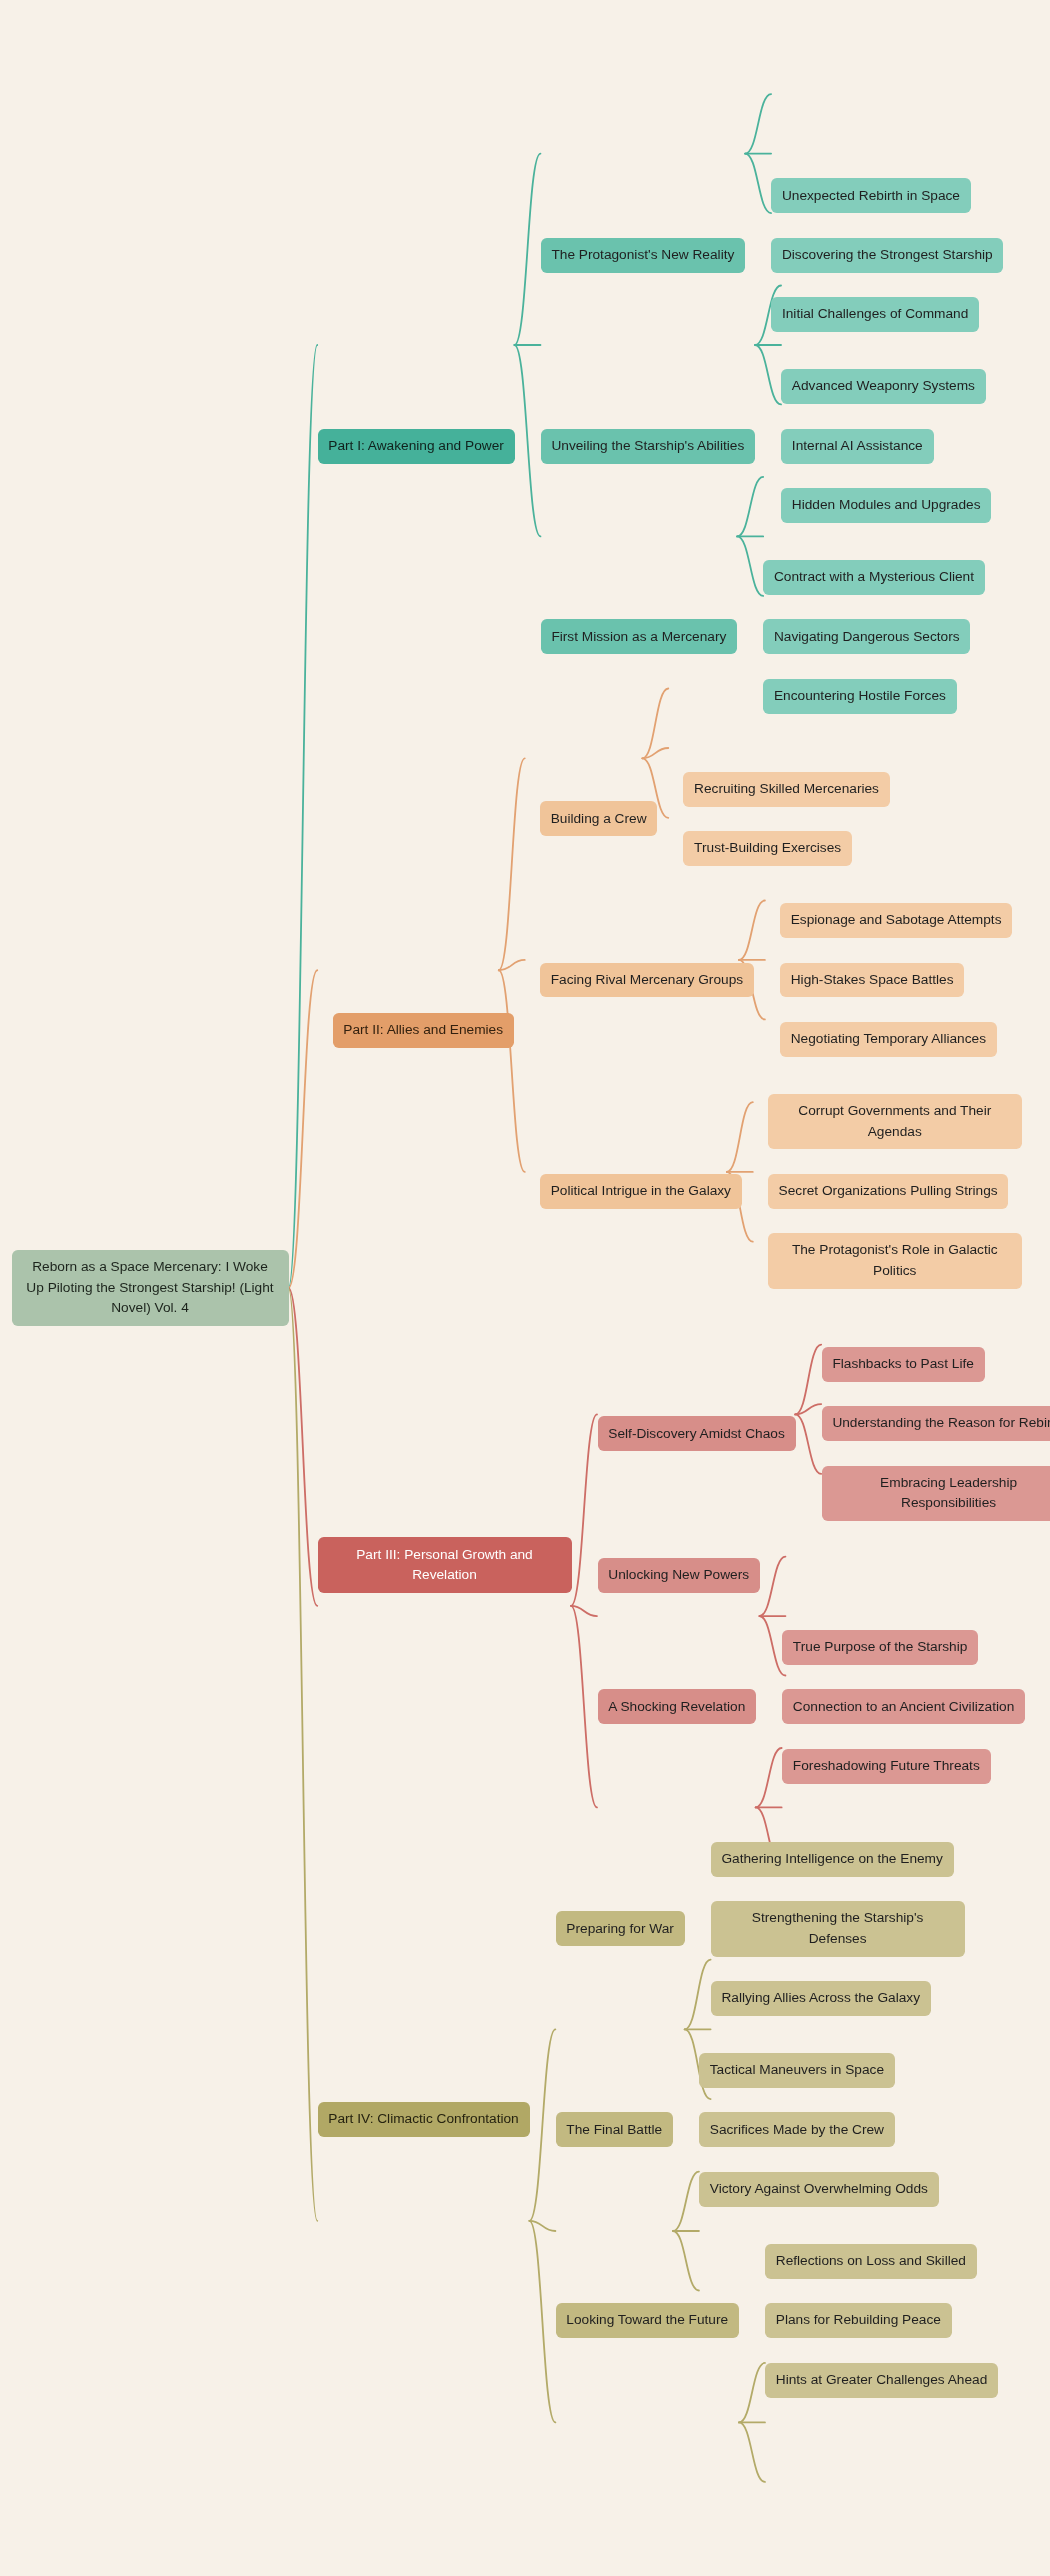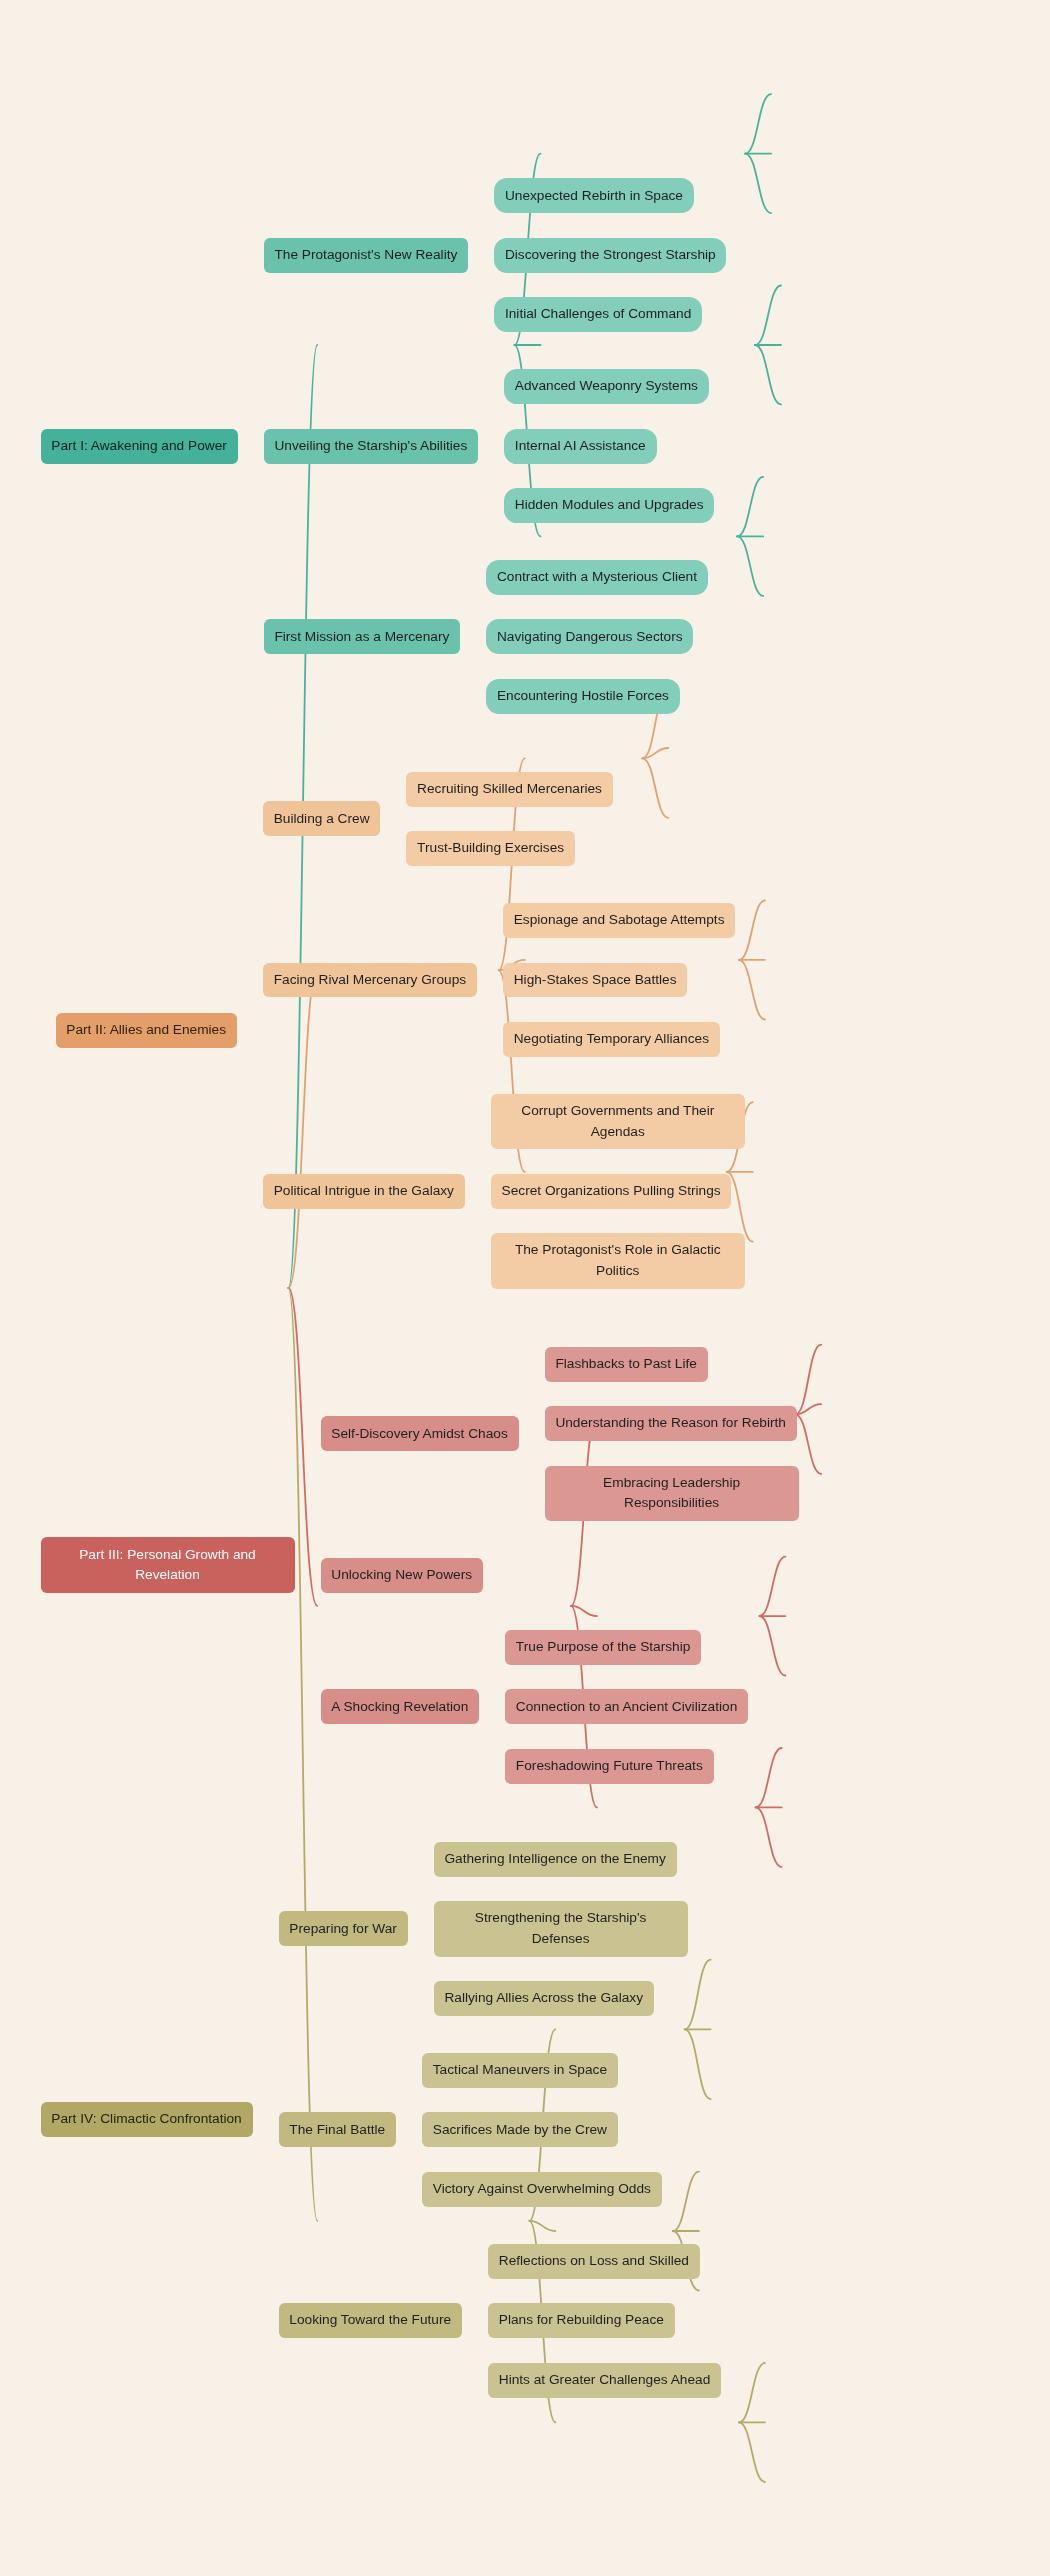--- a/index.html
+++ b/index.html
@@ -33,21 +33,21 @@
     border-radius:5.8px;
     max-width:254px;
     text-align:center;
     color:var(--node-text,#1f1f1f);
     cursor:pointer;
   }
   .root-node { max-width:277px; background:var(--root-fill,#abc3ab); color:var(--root-text,#1c241c); }
 
   .b0.l1 { background:var(--b0-main); color:var(--b0-main-text); }
   .b0.l2 { background:var(--b0-mid); }
-  .b0.l3 { background:var(--b0-leaf);border-radius:13px; }
+  .b0.l3 { background:var(--b0-leaf); }
 
   .b1.l1 { background:var(--b1-main); color:var(--b1-main-text);margin-left:15px; }
   .b1.l2 { background:var(--b1-mid);text-align:center; }
   .b1.l3 { background:var(--b1-leaf); }
 
   .b2.l1 { background:var(--b2-main); color:var(--b2-main-text); }
   .b2.l2 { background:var(--b2-mid); }
   .b2.l3 { background:var(--b2-leaf); }
 
   .b3.l1 { background:var(--b3-main); color:var(--b3-main-text); }
@@ -108,20 +108,21 @@
       <path d="M 933.4 3094.5 C 951.4 3094.5, 951.4 3012.0, 969.4 3012.0" fill="none" stroke="#b3aa68" stroke-width="2.5" stroke-linecap="round"></path>
       <path d="M 933.4 3094.5 C 951.4 3094.5, 951.4 3094.5, 969.4 3094.5" fill="none" stroke="#b3aa68" stroke-width="2.5" stroke-linecap="round"></path>
       <path d="M 933.4 3094.5 C 951.4 3094.5, 951.4 3177.0, 969.4 3177.0" fill="none" stroke="#b3aa68" stroke-width="2.5" stroke-linecap="round"></path>
       <path d="M 1025.0 3360.0 C 1043.0 3360.0, 1043.0 3277.5, 1061.0 3277.5" fill="none" stroke="#b3aa68" stroke-width="2.5" stroke-linecap="round"></path>
       <path d="M 1025.0 3360.0 C 1043.0 3360.0, 1043.0 3360.0, 1061.0 3360.0" fill="none" stroke="#b3aa68" stroke-width="2.5" stroke-linecap="round"></path>
       <path d="M 1025.0 3360.0 C 1043.0 3360.0, 1043.0 3442.5, 1061.0 3442.5" fill="none" stroke="#b3aa68" stroke-width="2.5" stroke-linecap="round"></path>
     </svg>
 
   <div id="tree">
     <div class="subtree">
+      <div class="node root-node">Reborn as a Space Mercenary: I Woke Up Piloting the Strongest Starship! (Light Novel) Vol. 4</div>
       <div class="children d1">
 
         <div class="subtree">
           <div class="node b0 l1">Part I: Awakening and Power</div>
           <div class="children d2">
 
             <div class="subtree">
               <div class="node b0 l2">The Protagonist's New Reality</div>
               <div class="children d3">
                 <div class="subtree">

